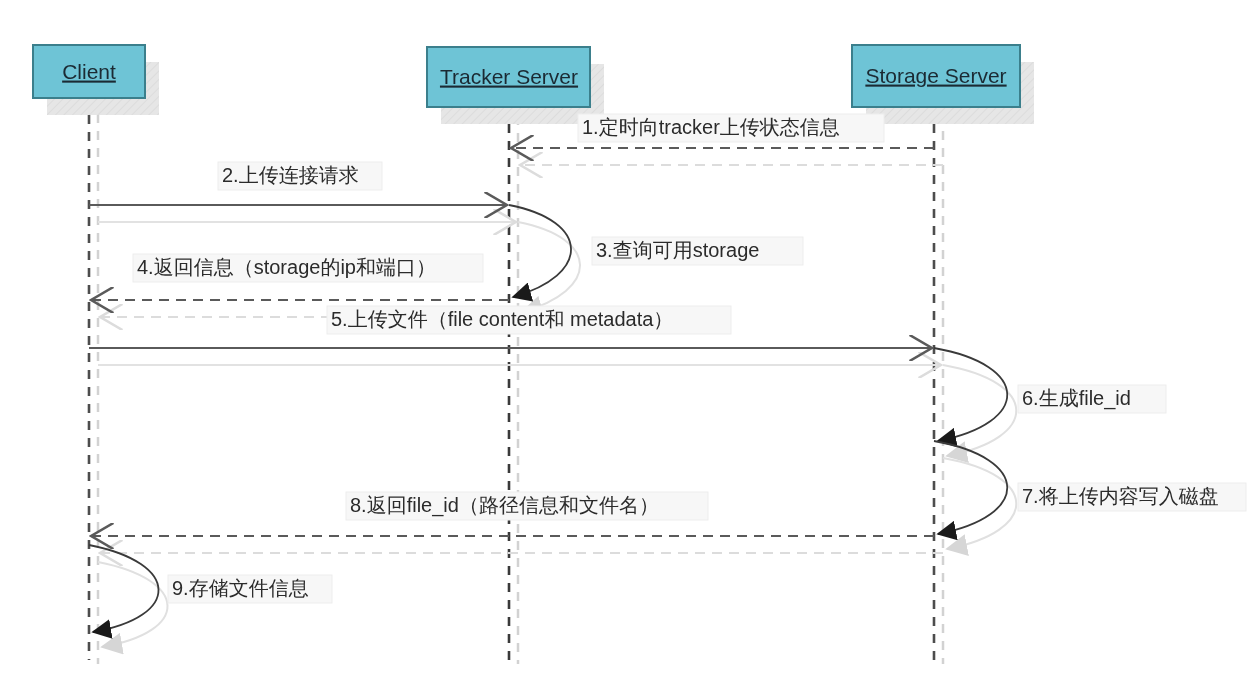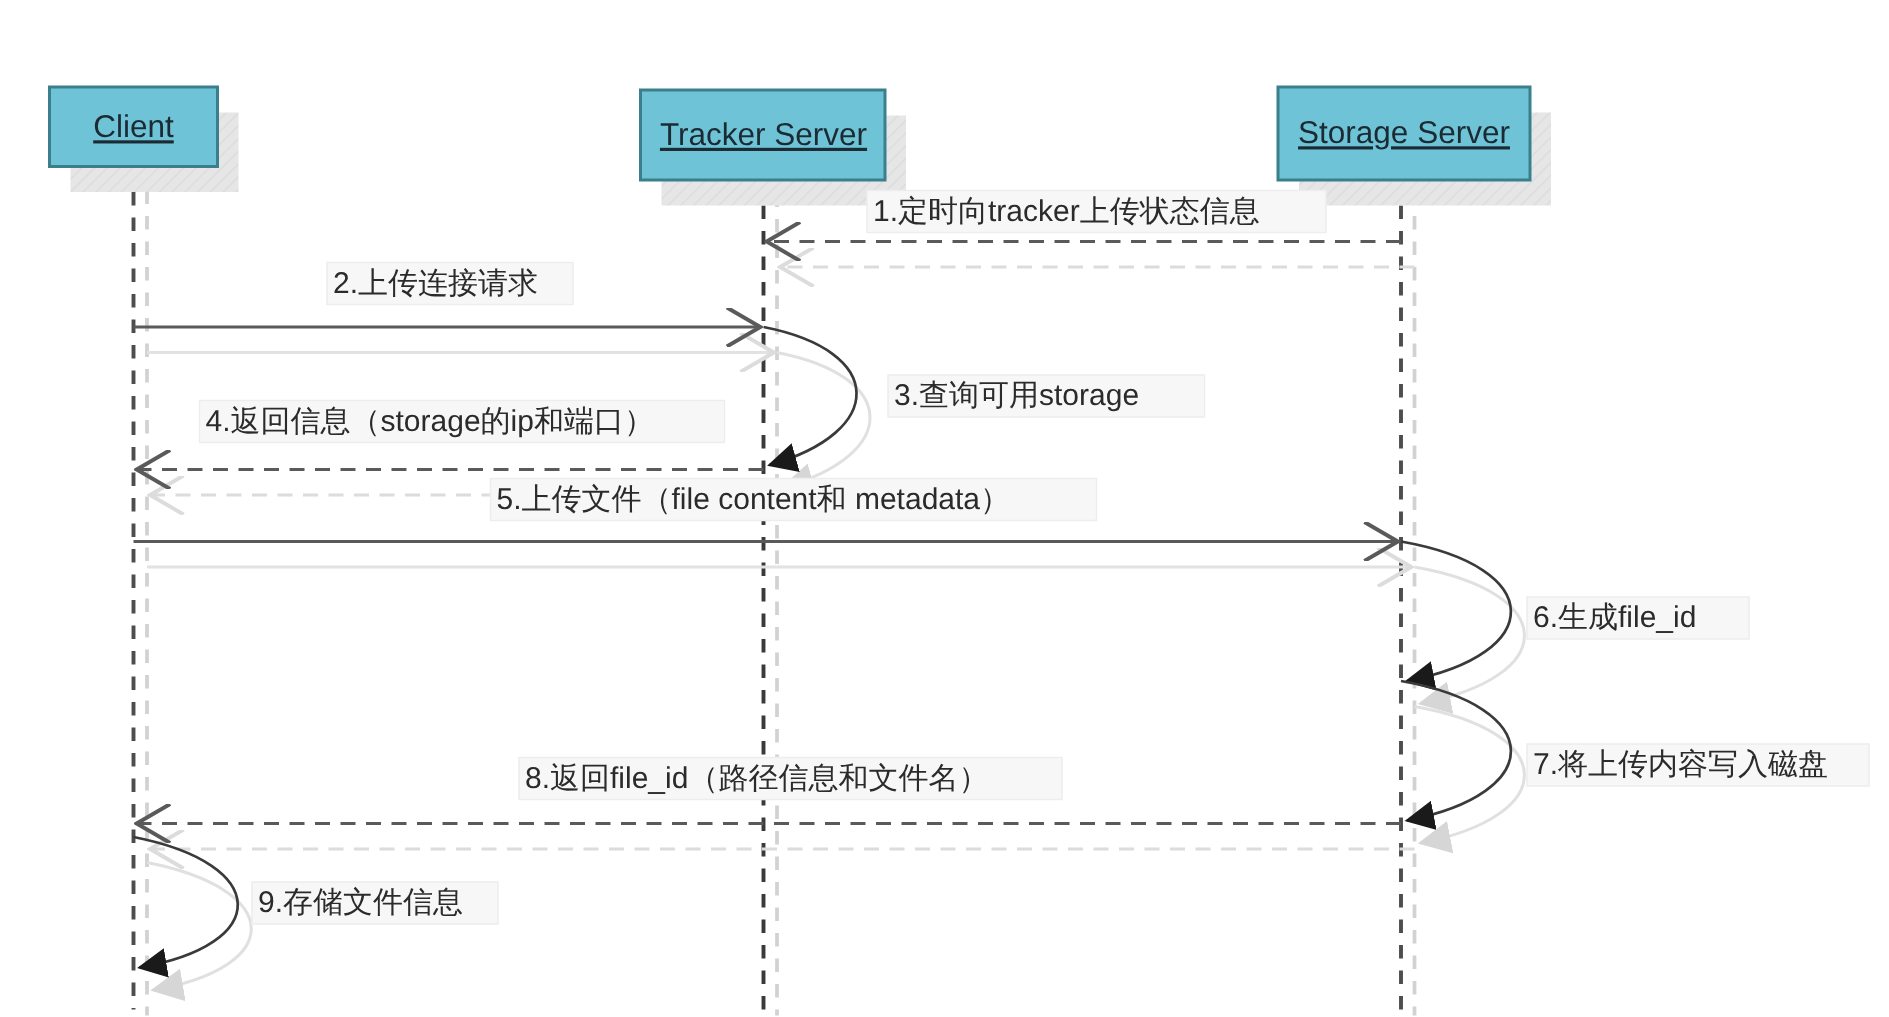--- a/index.html
+++ b/index.html
@@ -11,21 +11,20 @@
     width: 1259px;
     height: 678px;
     font-family: "Liberation Sans", "DejaVu Sans", sans-serif;
     overflow: hidden;
   }
   #diagram-root {
     position: relative;
     width: 1259px;
     height: 632px;
     background: #ffffff;
-    margin-top: 13px;
   }
   svg.diagram-canvas {
     position: absolute;
     left: 0;
     top: 0;
     width: 1259px;
     height: 678px;
     display: block;
   }
   .participant-label {

